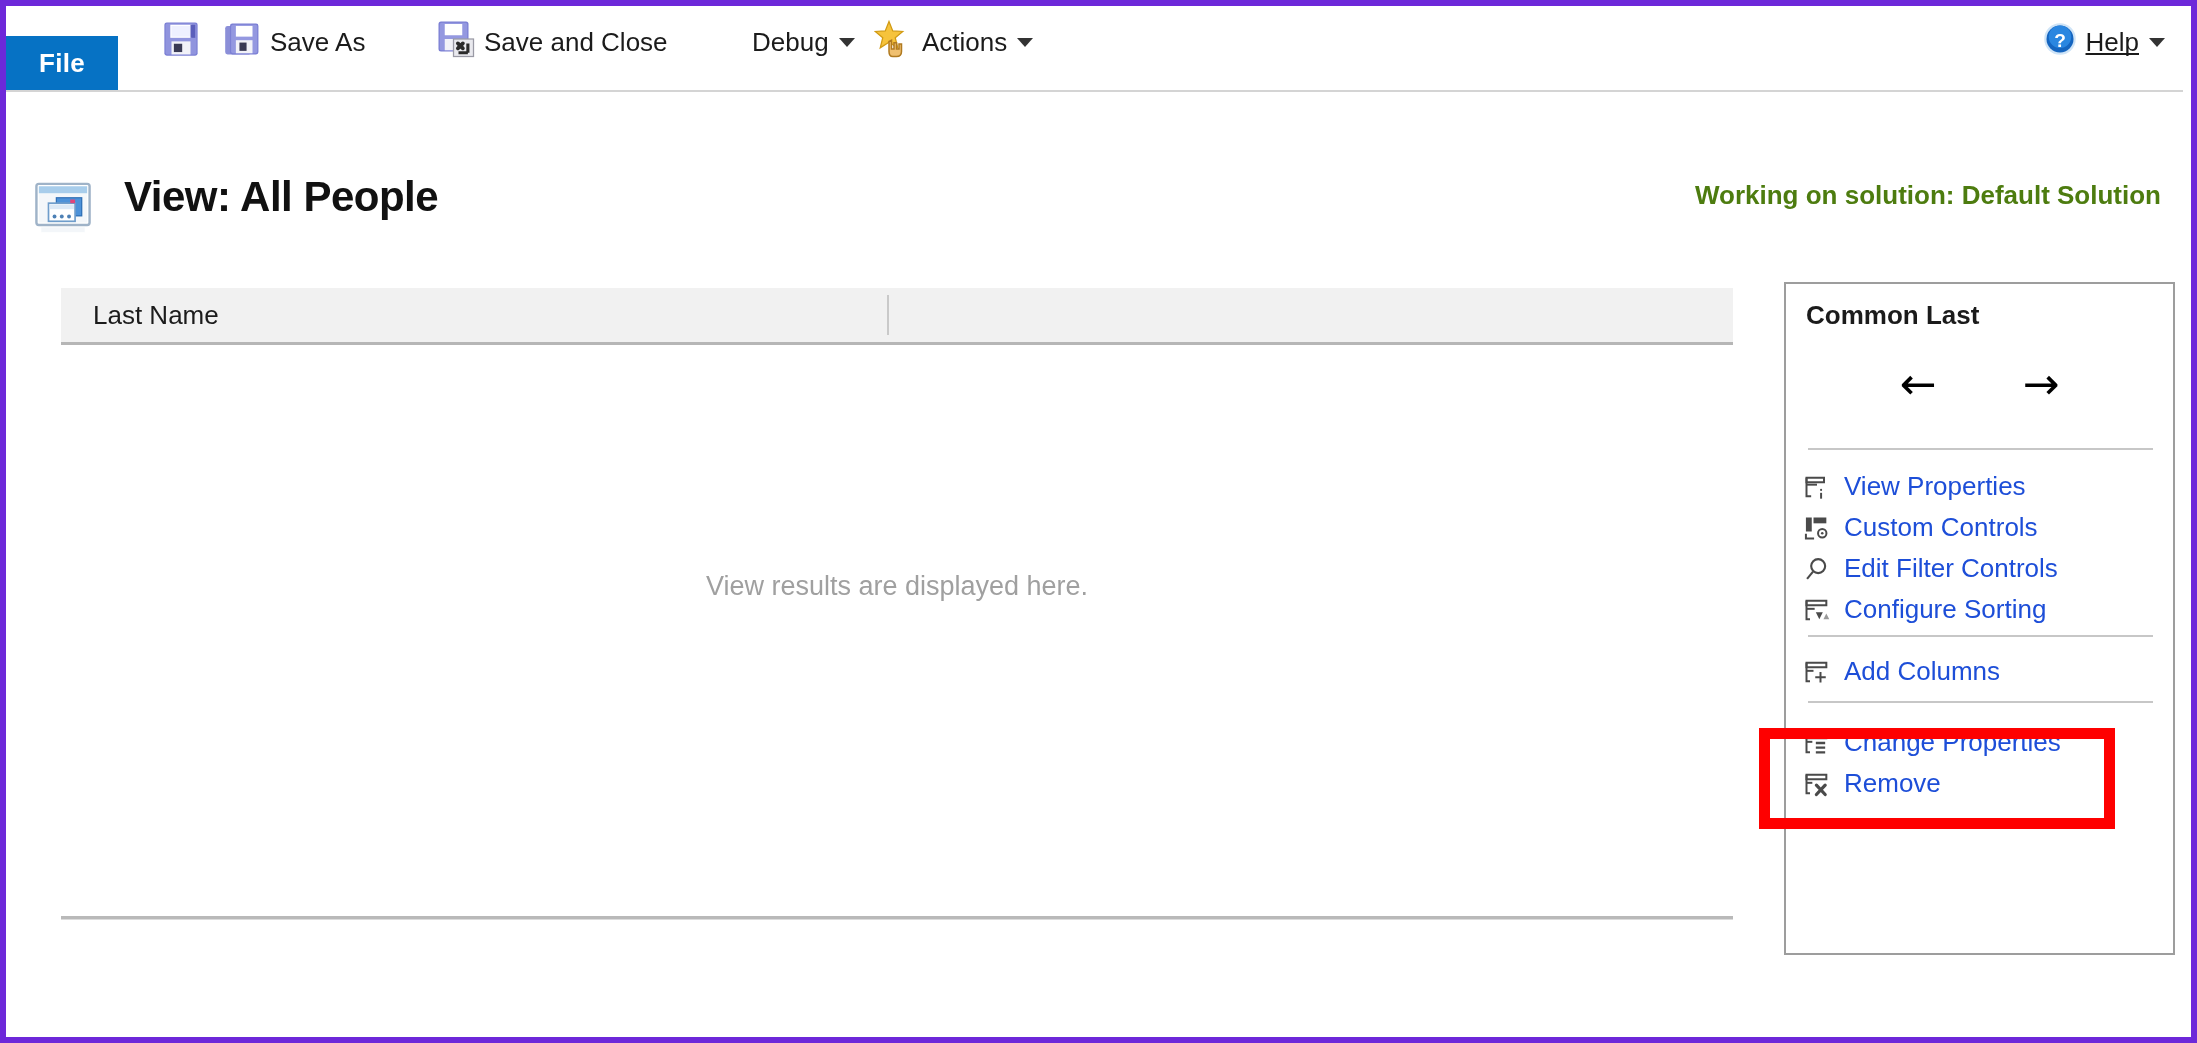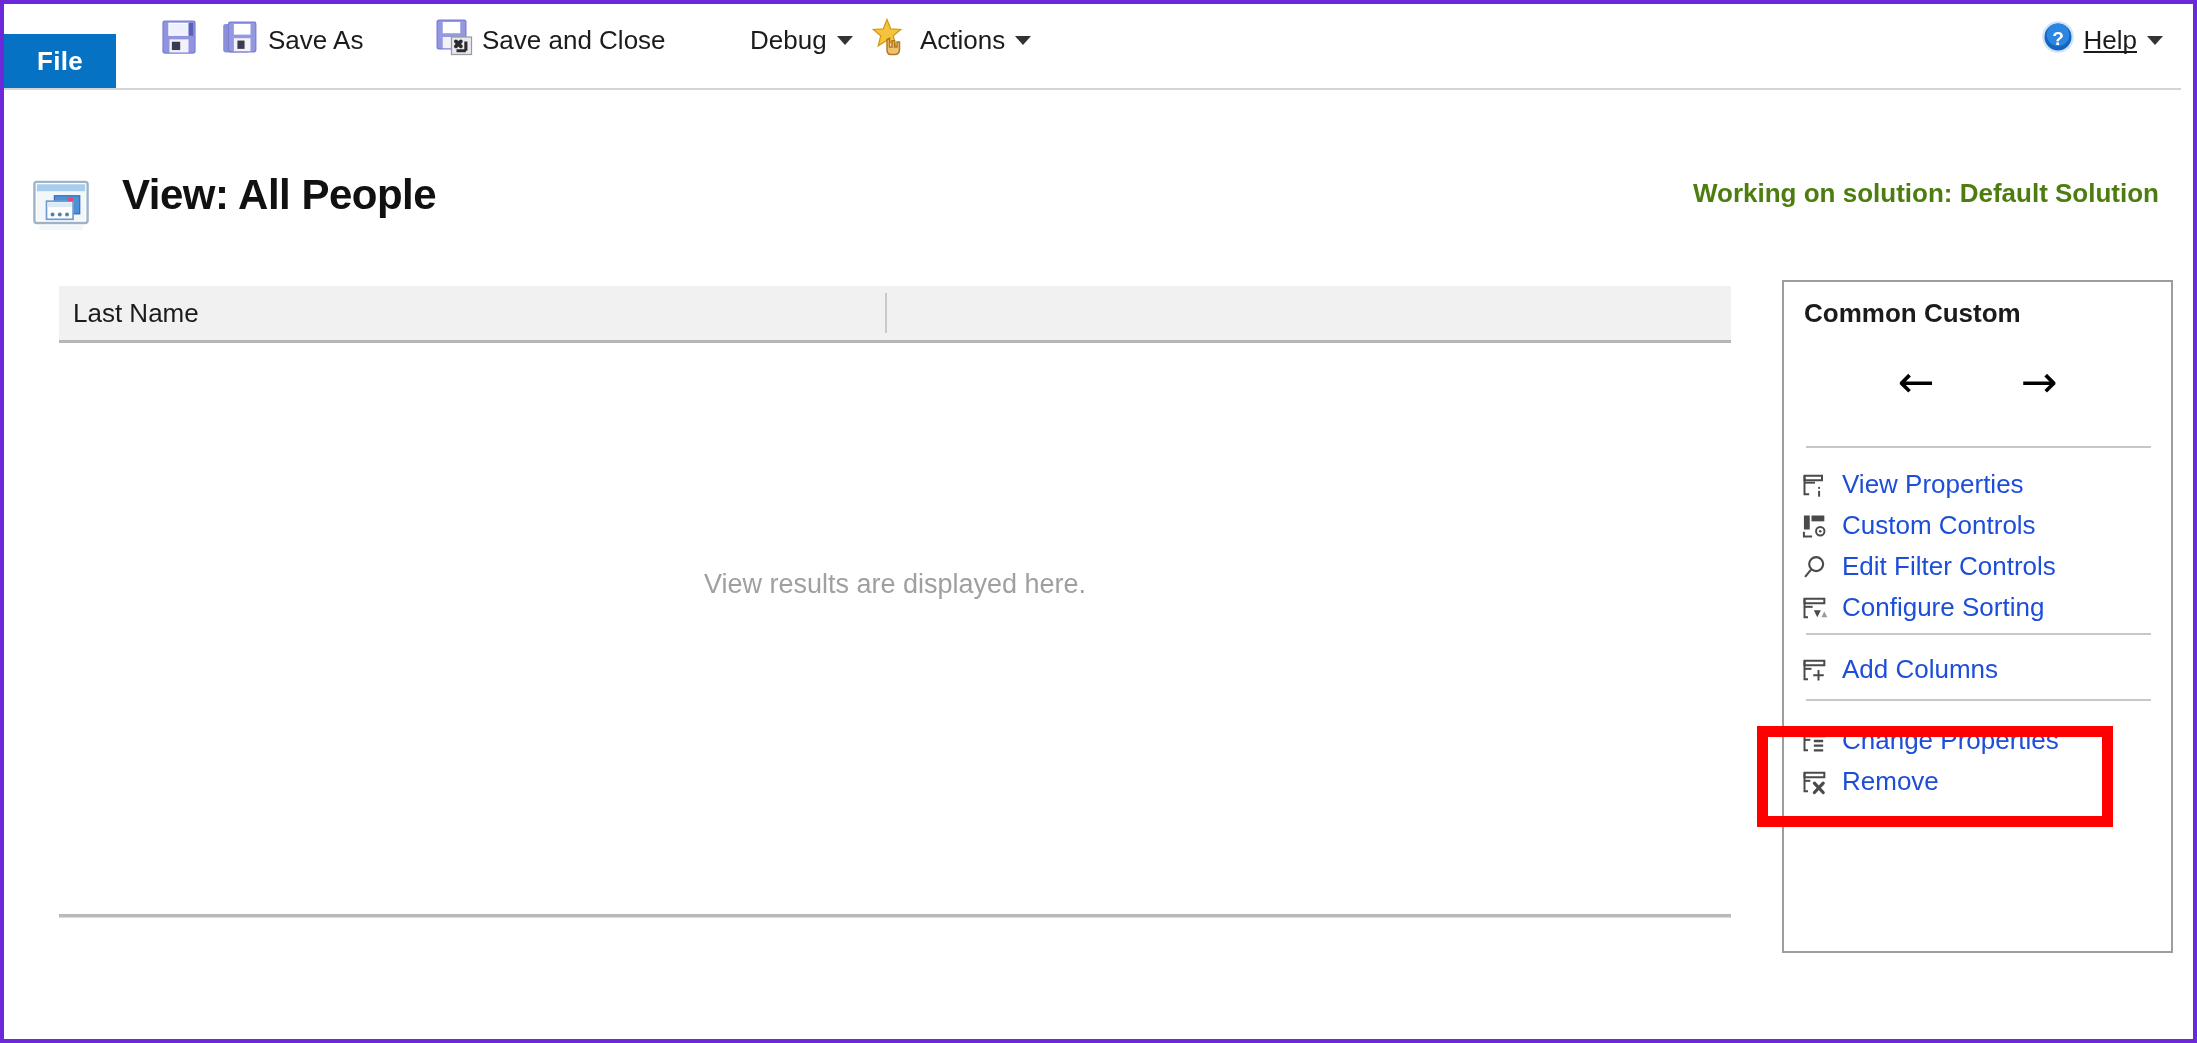--- a/index.html
+++ b/index.html
@@ -8,21 +8,21 @@
     background: #ffffff;
   }
   body {
     font-family: "Liberation Sans", sans-serif;
   }
   #screen {
     position: relative;
     width: 2197px;
     height: 1043px;
     background: #ffffff;
-    border: 4px solid #6d28d9;
+    border: 6px solid #6d28d9;
     box-sizing: border-box;
     overflow: hidden;
   }
 
   
   #ribbon {
     position: absolute;
     left: 0; top: 0;
     width: 2177px;
     height: 85px;
@@ -106,21 +106,21 @@
   }
   #grid-head {
     position: relative;
     height: 54px;
     background: #f1f1f1;
     border-bottom: 3px solid #b6b6b6;
     display: flex;
     align-items: center;
   }
   #grid-head .col-label {
-    margin-left: 14px;
+    margin-left: 32px;
     font-size: 26px;
     color: #1b1b1b;
   }
   #col-splitter {
     position: absolute;
     left: 826px; top: 7px;
     width: 2px; height: 40px;
     background: #c9c9c9;
   }
   #grid-body {
@@ -324,21 +324,21 @@
       <span class="col-label">Last Name</span>
       <span id="col-splitter"></span>
     </div>
     <div id="grid-body">
       <div id="empty-msg">View results are displayed here.</div>
     </div>
   </div>
   <div id="grid-bottom-rule"></div>
 
   <div id="tasks">
-    <div id="tasks-title">Common Custom</div>
+    <div id="tasks-title">Common Last</div>
 
     <div id="nav-arrows">
       <span class="nav-arrow">←</span>
       <span class="nav-arrow">→</span>
     </div>
 
     <div class="divider" id="div-1"></div>
 
     <div class="task-group" style="top:182px;">
       <div class="task-item">

